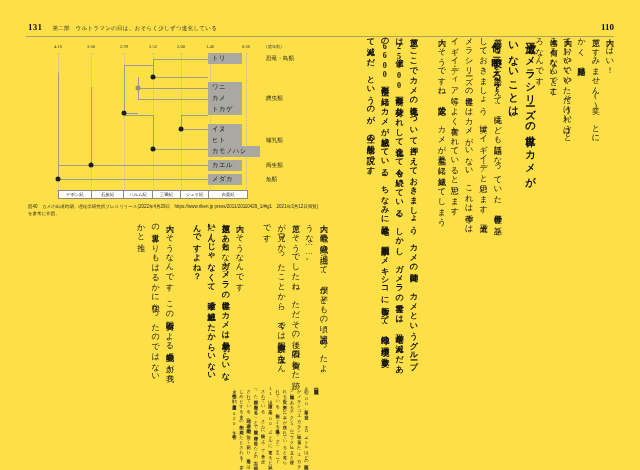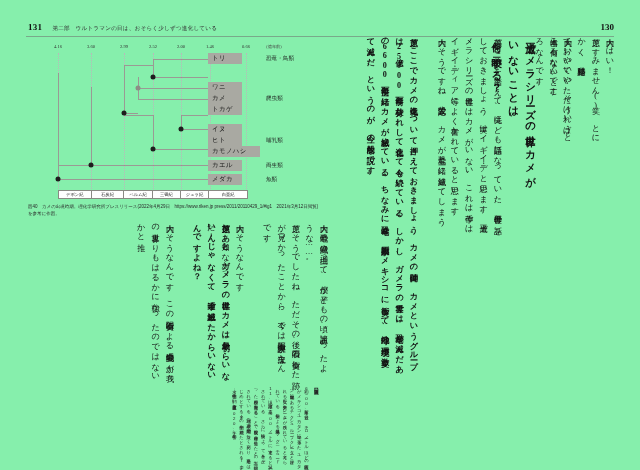--- a/index.html
+++ b/index.html
@@ -4,21 +4,21 @@
 <style>
   html,body{margin:0;padding:0;}
   body{
     width:640px;height:470px;
     background:#ffffff;
     font-family:"Liberation Serif","DejaVu Serif",serif;
     overflow:hidden;
     position:relative;
     color:#1a1a1a;
   }
-  .page{position:absolute;inset:0;background:#86efac;}
+  .page{position:absolute;inset:0;background:#fde047;}
 
   
   .runhead-left{
     position:absolute;left:28px;top:22px;
     display:flex;align-items:baseline;gap:10px;
     white-space:nowrap;
   }
   .folio{font-size:9px;font-weight:bold;letter-spacing:.3px;color:#111;}
   .runhead-text{font-size:5.6px;color:#333;letter-spacing:.2px;}
   .folio-right{
@@ -113,21 +113,21 @@
 </style>
 </head>
 <body>
 
 <div class="page">
 
   <div class="runhead-left">
     <span class="folio">131</span>
     <span class="runhead-text">第二部　ウルトラマンの目は、おそらく少しずつ進化している</span>
   </div>
-  <div class="folio-right">130</div>
+  <div class="folio-right">110</div>
   <div class="rule-top"></div>
 
   <div class="figure">
 
     <div class="axis-labels">
       <span class="axis-tick" style="left:30px">4.16</span>
       <span class="axis-tick" style="left:63px">3.60</span>
       <span class="axis-tick" style="left:96px">2.99</span>
       <span class="axis-tick" style="left:125px">2.52</span>
       <span class="axis-tick" style="left:153px">2.00</span>

